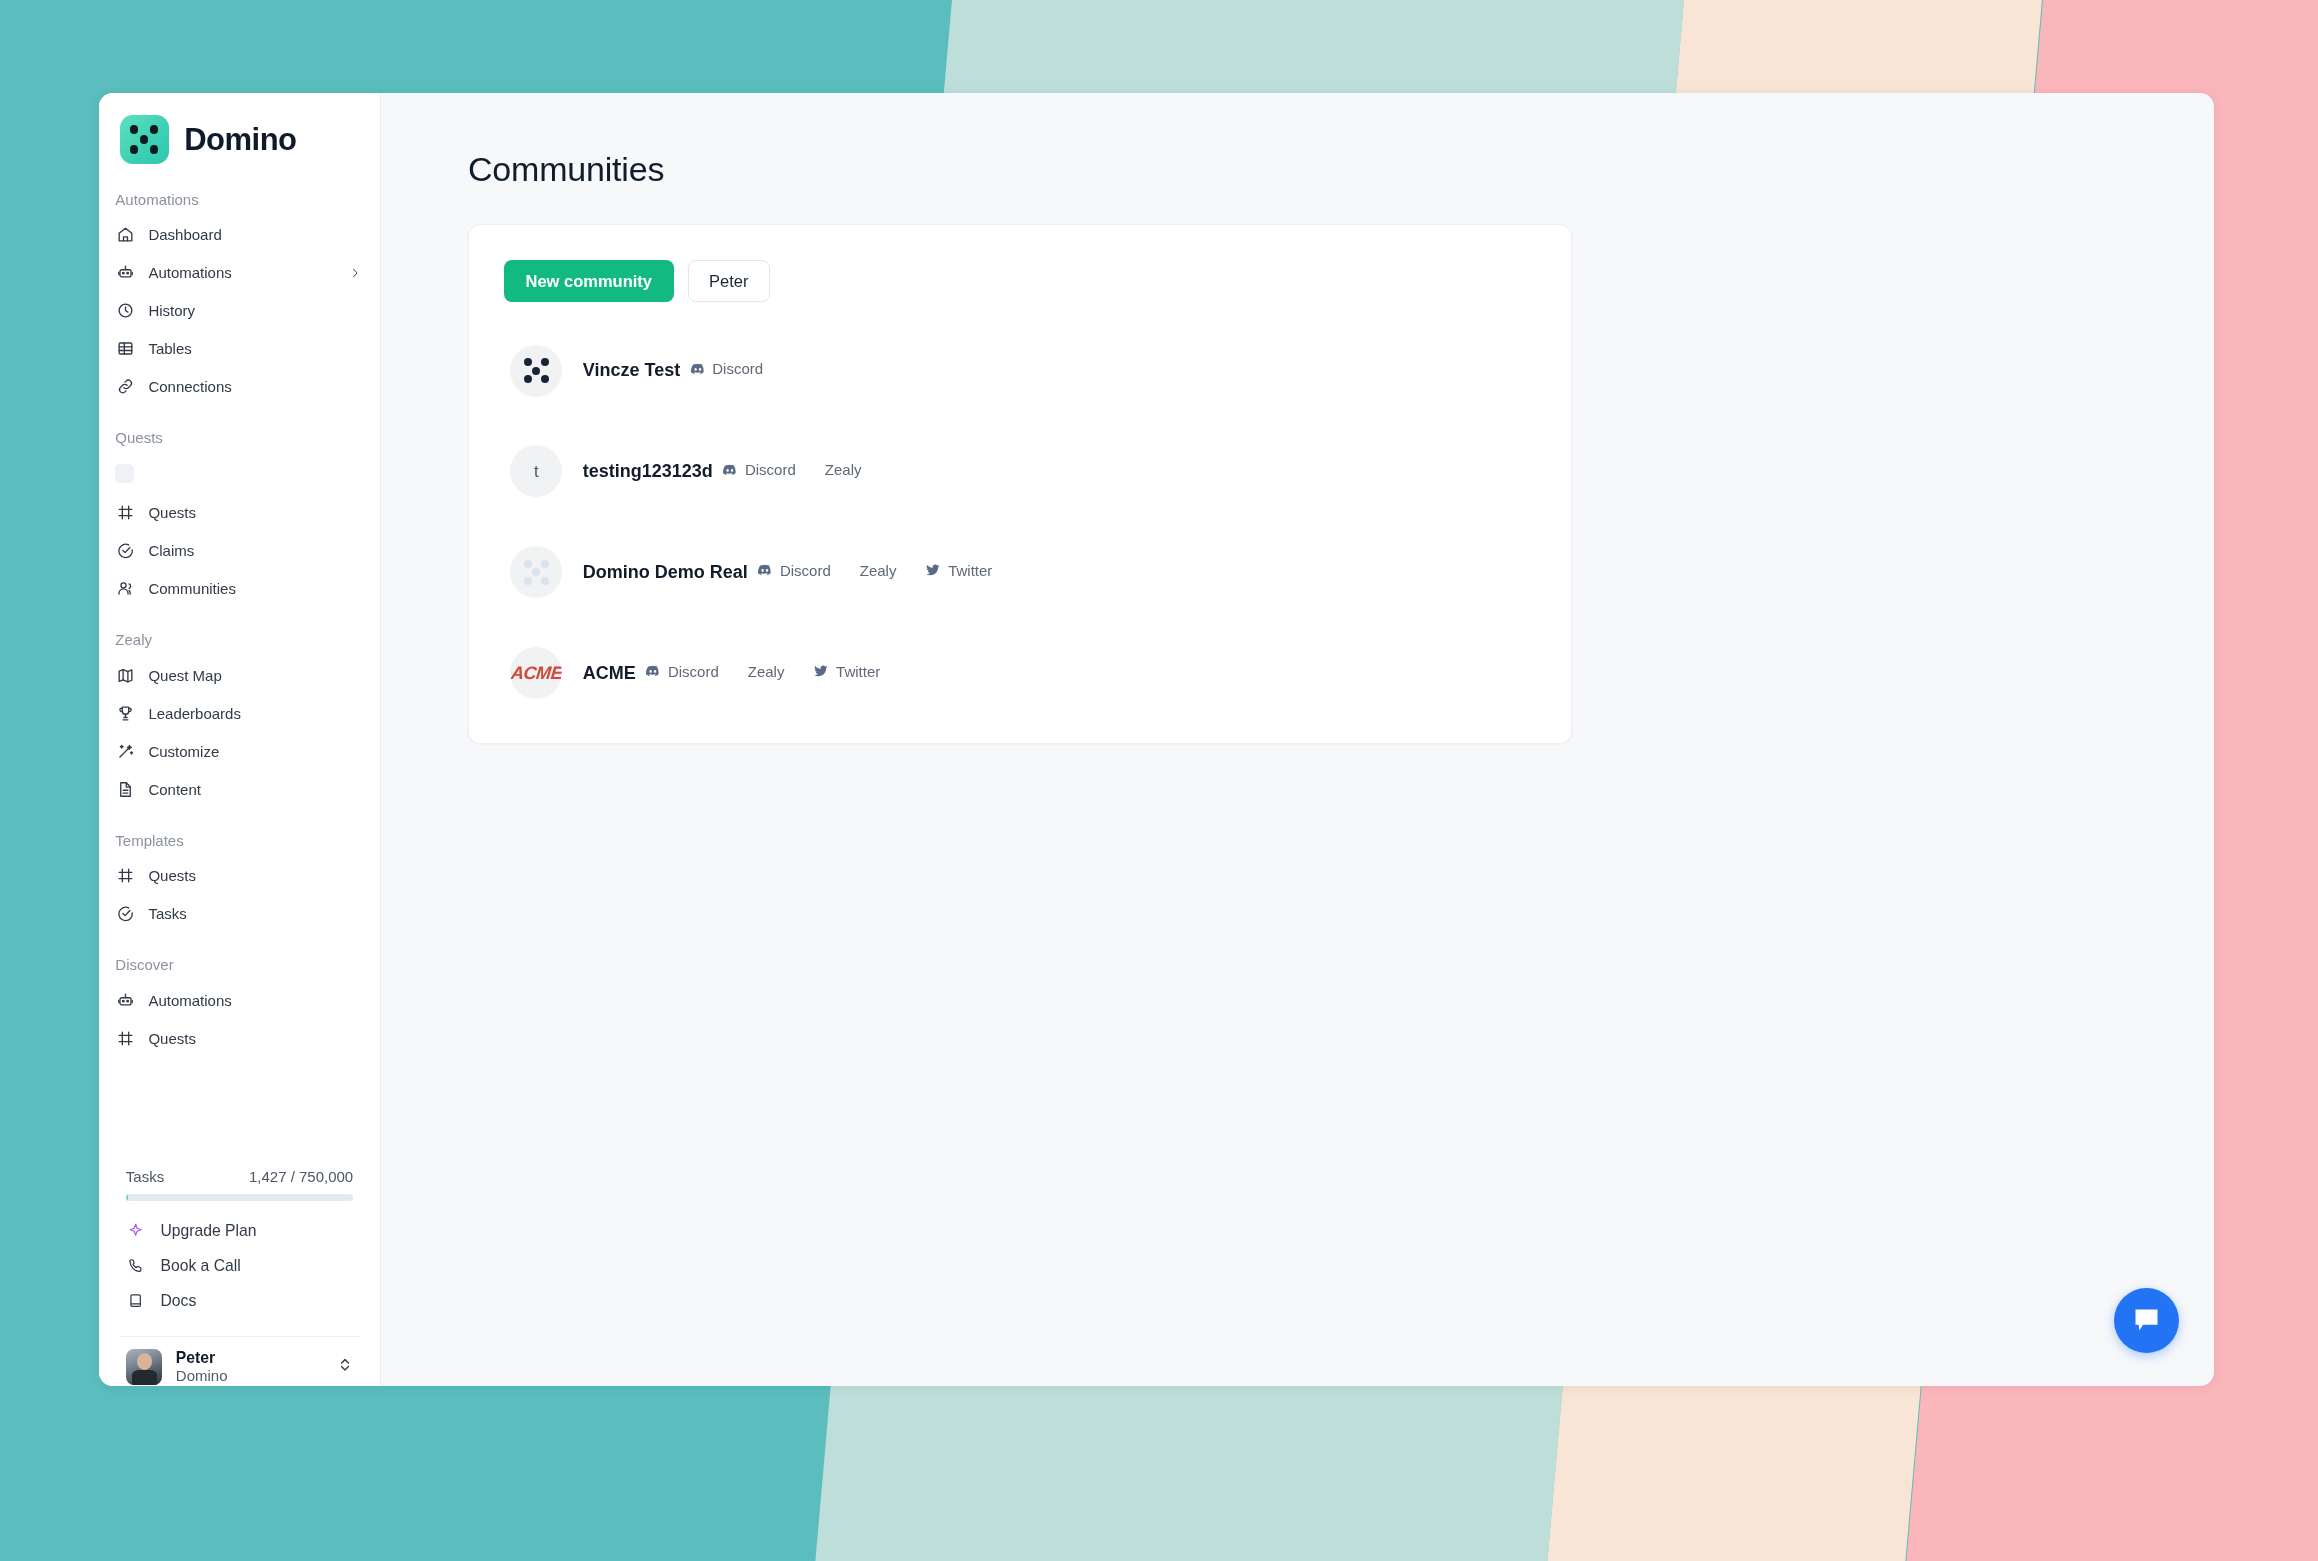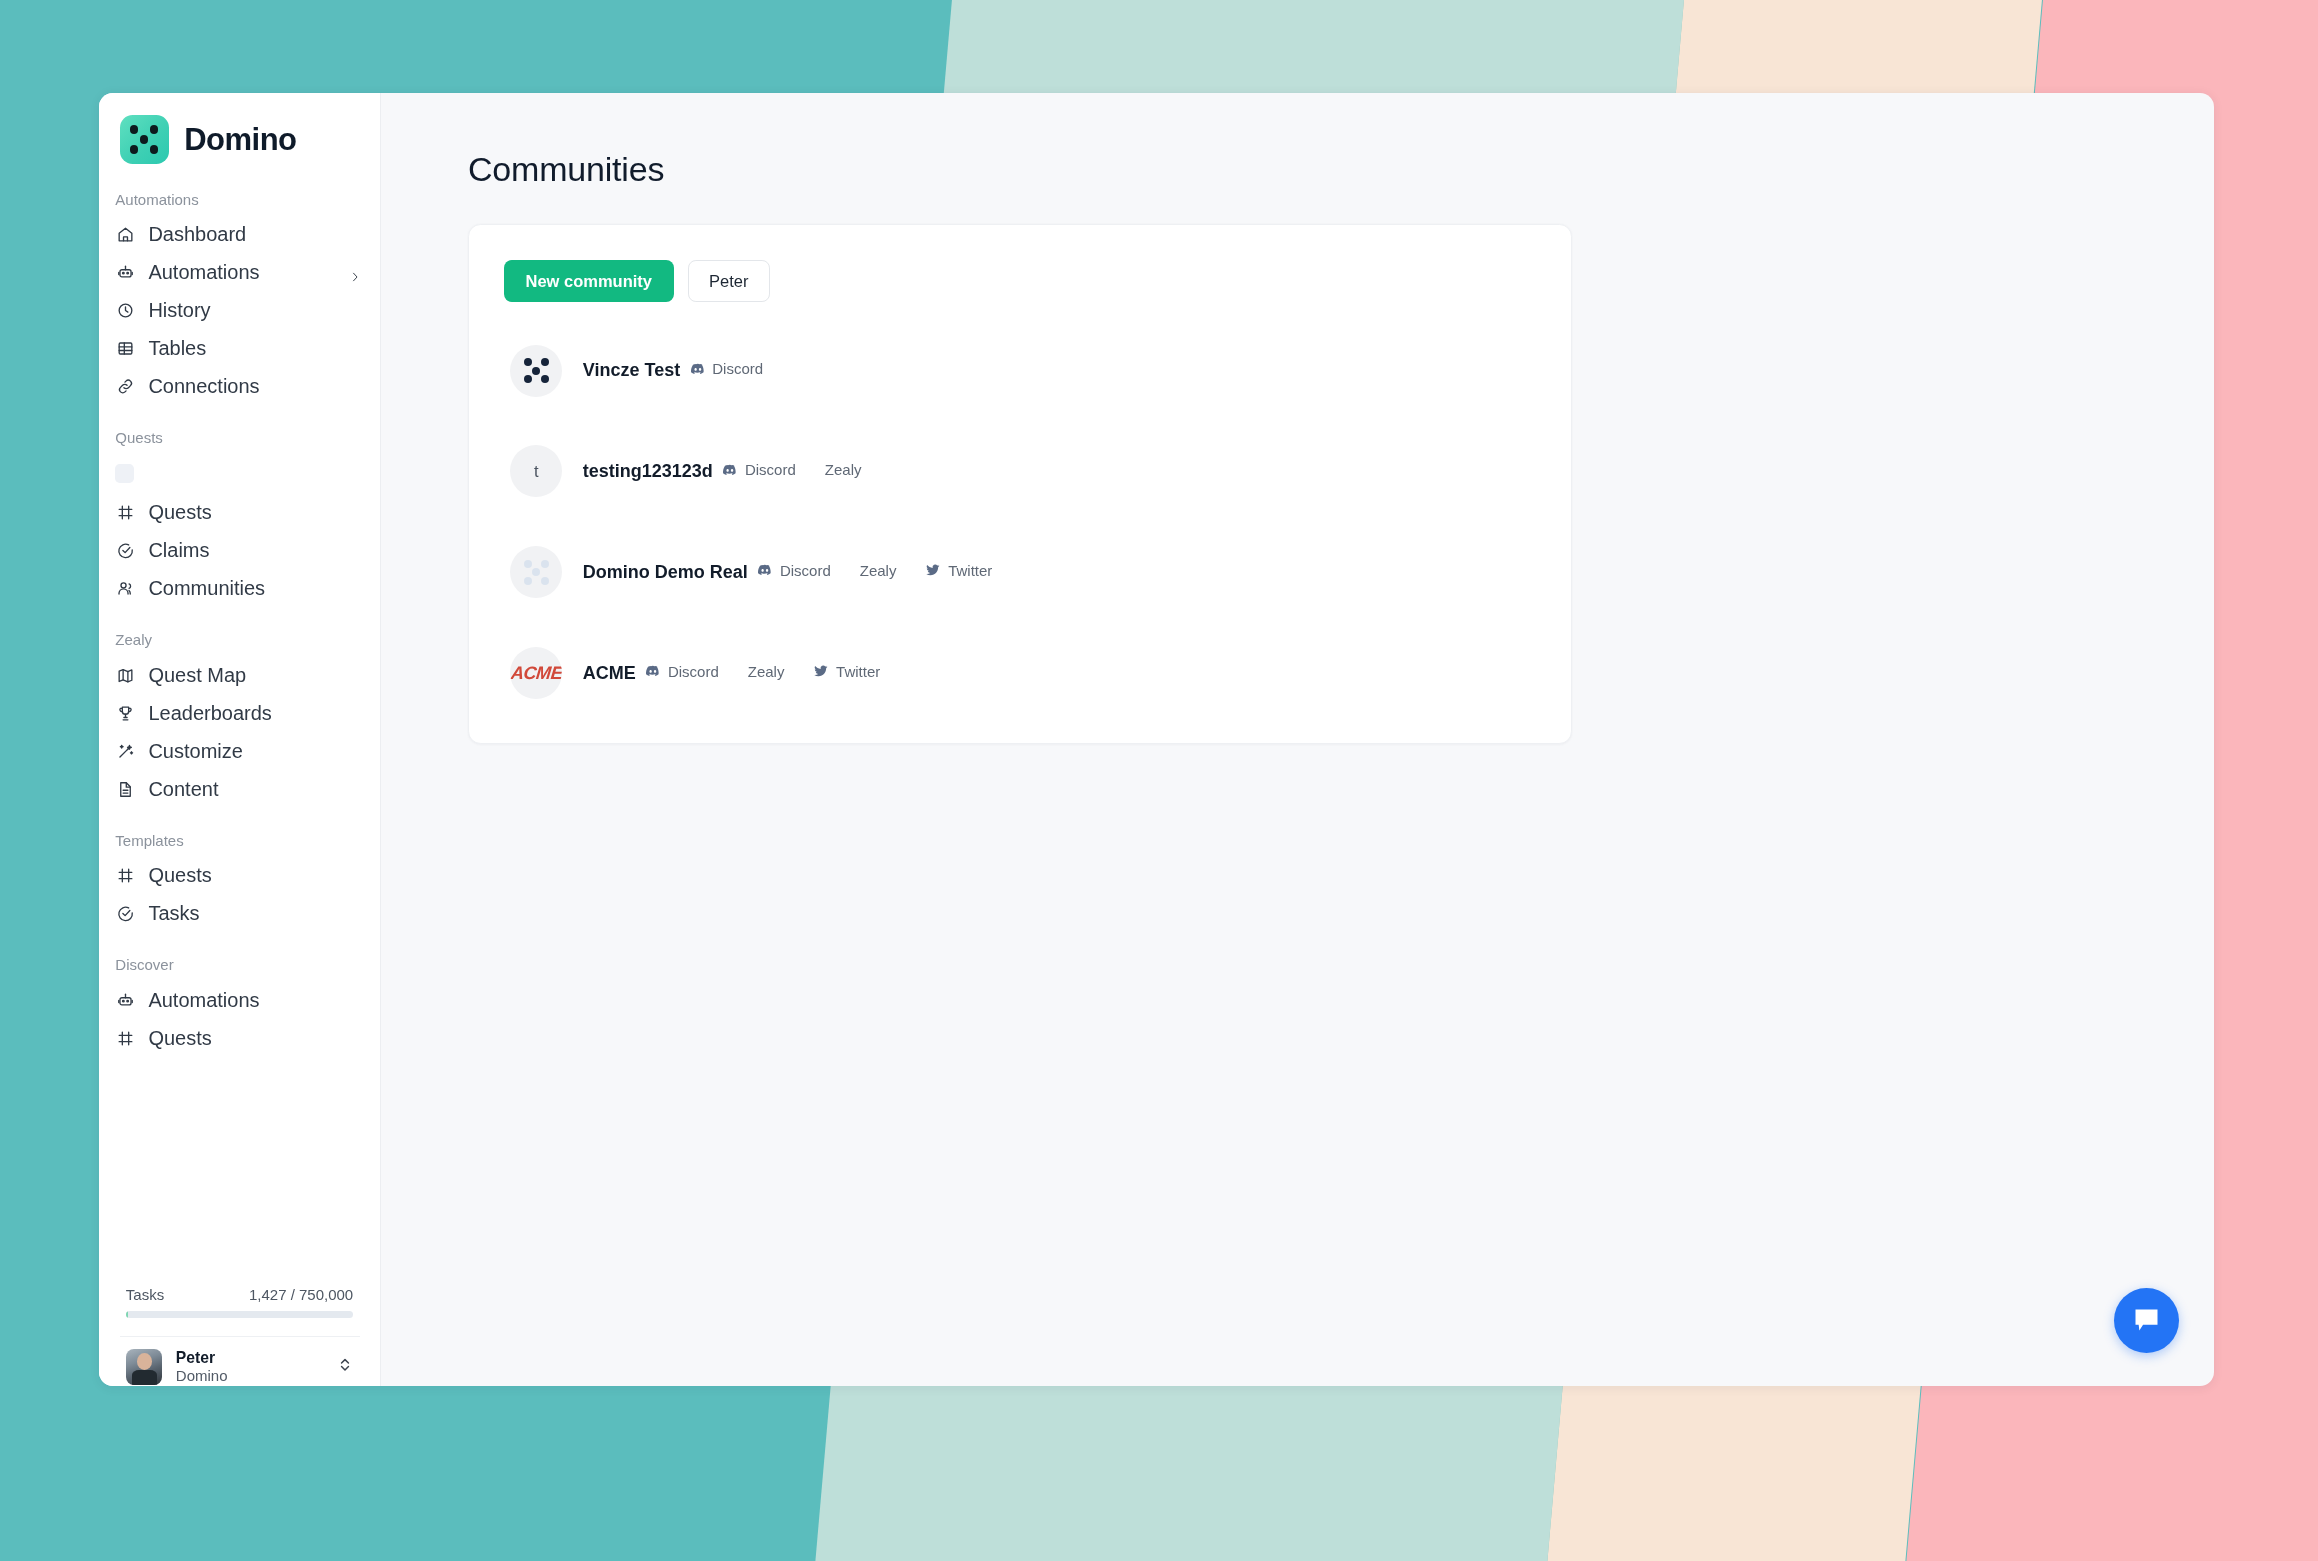--- a/index.html
+++ b/index.html
@@ -56,21 +56,21 @@
 
   .nav-scroll { flex: 1 1 auto; padding: 0 10px; overflow: hidden; }
   .nav-group { margin-top: 23.6px; }
   .nav-group.first { margin-top: 27px; }
   .group-label {
     font-size: 15px; color: #8b929c; padding: 0 6.3px 7.9px 6.3px; font-weight: 400;
   }
   .nav-item {
     display: flex; align-items: center; gap: 12.6px;
     height: 38px; padding: 0 6.3px; border-radius: 7px;
-    font-size: 20px; color: #313a46; cursor: pointer; position: relative;
+    font-size: 15px; color: #313a46; cursor: pointer; position: relative;
   }
   .nav-item .ico { width: 20.5px; height: 20.5px; flex: 0 0 20.5px; display:flex; align-items:center; justify-content:center; }
   .nav-item .ico svg { width: 19px; height: 19px; display: block; }
   .nav-item .chev { position: absolute; right: 7.9px; width: 14px; height: 14px; }
   .skeleton-box {
     width: 19px; height: 19px; border-radius: 4.7px; background: #eef1f6;
     margin: 9.4px 0 11px 6.3px;
   }
 
   
@@ -376,20 +376,47 @@
       </div>
 
     <div id="side-footer">
       <div class="usage-row">
         <span class="usage-label">Tasks</span>
         <span class="usage-value">1,427 / 750,000</span>
       </div>
       <div class="usage-track">
         <div class="usage-fill" id="usage-fill" style="width: 1%; background: rgb(127, 214, 178);"></div>
       </div>
+      <div id="foot-root">
+          <div class="foot-item">
+            <span class="ico">
+              <svg viewBox="0 0 24 24" fill="none" stroke="#a855f7" stroke-width="1.7" stroke-linecap="round" stroke-linejoin="round">
+                <path d="M12 3.2l2.1 5.4 5.4 2.1-5.4 2.1L12 18.2l-2.1-5.4L4.5 10.7l5.4-2.1z"></path>
+              </svg>
+            </span>
+            <span>Upgrade Plan</span>
+          </div>
+          <div class="foot-item">
+            <span class="ico">
+              <svg viewBox="0 0 24 24" fill="none" stroke="#313a46" stroke-width="1.7" stroke-linecap="round" stroke-linejoin="round">
+                <path d="M7 3.8c.9 0 1.5.5 1.8 1.3l.9 2.3c.3.7.1 1.3-.5 1.8l-1 .8a11 11 0 0 0 4.8 4.8l.8-1c.5-.6 1.1-.8 1.8-.5l2.3.9c.8.3 1.3.9 1.3 1.8v2a2 2 0 0 1-2.2 2C10.2 19.4 4.6 13.8 4 6.1A2 2 0 0 1 6 3.8z"></path>
+              </svg>
+            </span>
+            <span>Book a Call</span>
+          </div>
+          <div class="foot-item">
+            <span class="ico">
+              <svg viewBox="0 0 24 24" fill="none" stroke="#313a46" stroke-width="1.7" stroke-linecap="round" stroke-linejoin="round">
+                <rect x="5.5" y="4" width="13" height="16" rx="1.6"></rect>
+                <path d="M5.5 16.5h13"></path>
+              </svg>
+            </span>
+            <span>Docs</span>
+          </div>
+        </div>
 
       <div class="user-row">
         <div class="avatar-photo"></div>
         <div>
           <div class="user-name">Peter</div>
           <div class="user-org">Domino</div>
         </div>
         <svg class="updown" viewBox="0 0 16 20" fill="none" stroke="#3b434e" stroke-width="1.7" stroke-linecap="round" stroke-linejoin="round">
           <path d="M4 8l4-4 4 4"></path>
             <path d="M4 12l4 4 4-4"></path>

